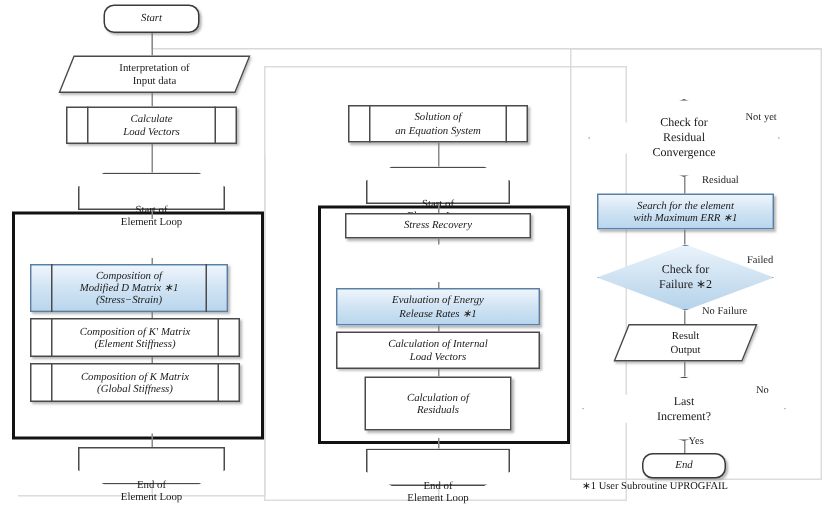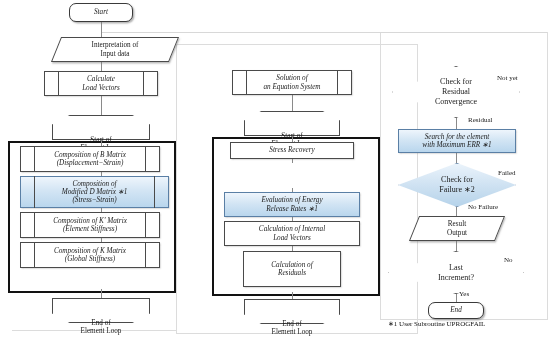--- a/index.html
+++ b/index.html
@@ -88,21 +88,21 @@
   <div class="gline" style="left:101px;top:32px;width:446px;height:1px;"></div>
 
   <div class="gline" style="left:101px;top:22px;width:1px;height:11px;"></div>
 
   <div class="term node" style="left:69px;top:3px;width:64px;height:19px;">
     <span class="txt">Start</span>
   </div>
 
   <div class="cline" style="left:101px;top:22px;width:1px;height:15px;"></div>
 
-  <div class="para" style="left:56px;top:37px;width:118px;height:25px;">
+  <div class="para" style="left:44px;top:37px;width:118px;height:25px;">
     <div class="shape"></div>
     <div class="lab">Interpretation of
 Input data</div>
   </div>
 
   <div class="cline" style="left:101px;top:62px;width:1px;height:9px;"></div>
 
   <div class="proc pre node" style="left:44px;top:71px;width:114px;height:25px;">
     <span class="txt">Calculate
 Load Vectors</span>
@@ -113,27 +113,23 @@
   <div class="loopstart" style="left:52px;top:115px;width:98px;height:25px;">
     <div class="shape"></div>
     <div class="lab">Start of
 Element Loop</div>
   </div>
 
   <div class="frame" style="left:8px;top:141px;width:164px;height:148px;"></div>
 
   <div class="cline" style="left:101px;top:140px;width:1px;height:6px;"></div>
 
-  <div class="proc pre node" style="left:20px;top:146px;width:140px;height:26px;">
-    <span class="txt">Composition of B Matrix
-(Displacement−Strain)</span>
-  </div>
   <div class="cline" style="left:101px;top:172px;width:1px;height:4px;"></div>
 
-  <div class="proc pre blue node" style="left:20px;top:176px;width:149px;height:32px;">
+  <div class="proc pre blue node" style="left:20px;top:176px;width:132px;height:32px;">
     <span class="txt">Composition of
 Modified D Matrix ∗1
 (Stress−Strain)</span>
   </div>
   <div class="cline" style="left:101px;top:208px;width:1px;height:4px;"></div>
 
   <div class="proc pre node" style="left:20px;top:212px;width:140px;height:26px;">
     <span class="txt">Composition of K′ Matrix
 (Element Stiffness)</span>
   </div>

